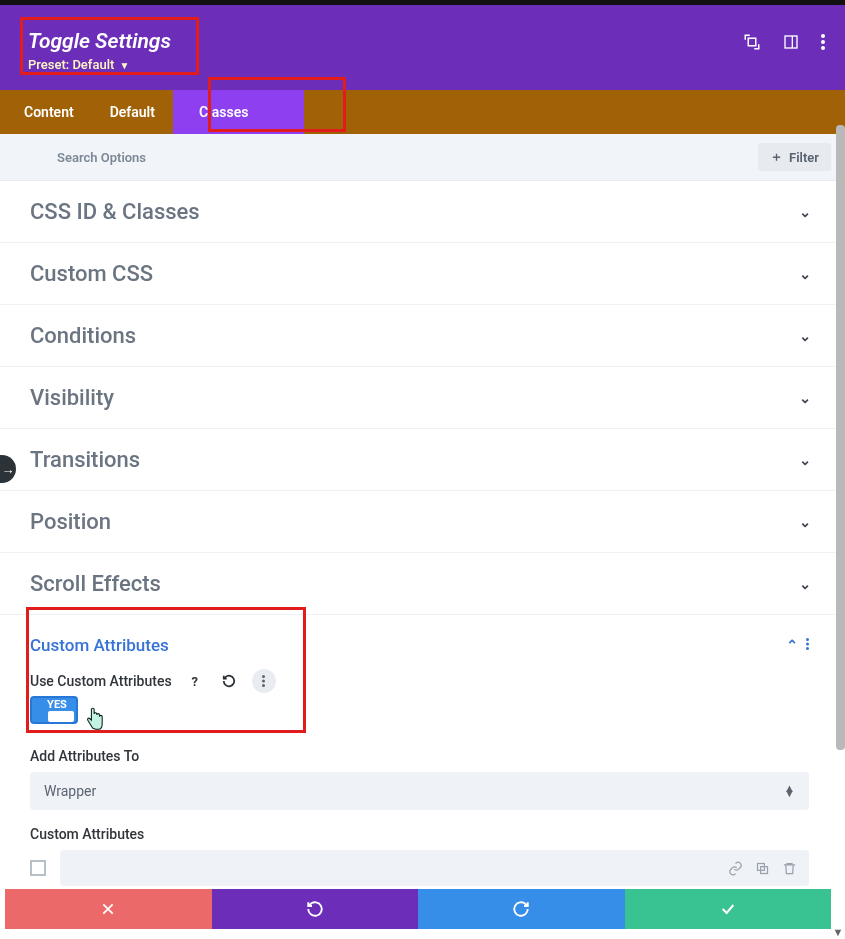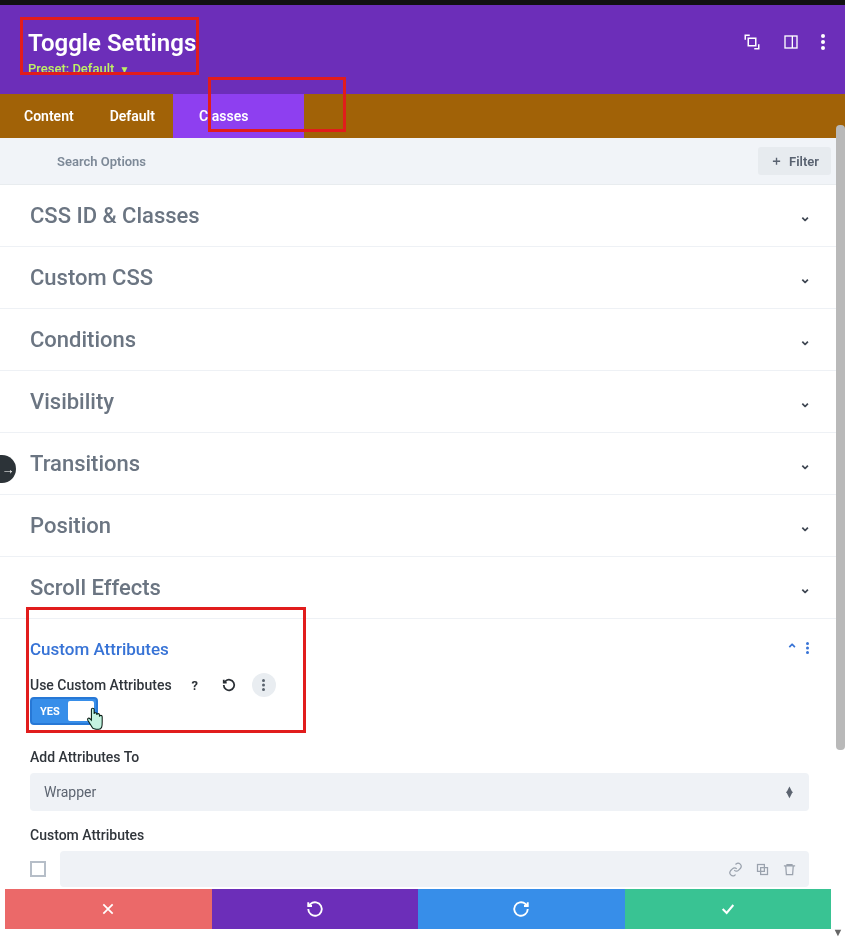--- a/index.html
+++ b/index.html
@@ -15,22 +15,22 @@
   .purple-header {
     background: #6c2eb9;
     color: #fff;
     padding: 18px 24px 12px 24px;
     position: relative;
   }
   .title-block {
     display: inline-block;
     padding: 6px 10px 6px 4px;
   }
-  .title-block h1 { font-size: 24px; font-weight: 600; margin-bottom: 4px;}
-  .preset { font-size: 13px; font-weight: 500; color: #bef264; }
+  .title-block h1 { font-size: 21px; font-weight: 600; margin-bottom: 4px; font-style: italic;}
+  .preset { font-size: 13px; font-weight: 500; color: #fef9c3; }
   .preset-caret { margin-left: 2px; font-size: 10px; }
   .highlight-red {
     border: 3px solid #e11c1c;
     position: absolute;
     pointer-events: none;
     z-index: 5;
   }
   .hl-title { left: 20px; top: 17px; width: 179px; height: 58px; }
   .hl-tab { left: 208px; top: 77px; width: 138px; height: 55px; }
   .hl-custom { left: 26px; top: 607px; width: 280px; height: 126px; }
@@ -100,20 +100,21 @@
     background: #e9edf1; border-radius: 50%;
     display: inline-flex; align-items: center; justify-content: center;
     font-size: 13px; color: #5a636e; cursor: pointer;
   }
   .toggle-yes {
     display: inline-flex; align-items: center;
     background: #378ee9; border: 2px solid #2778d6;
     border-radius: 4px; height: 28px; padding: 0 2px 0 8px;
     color: #fff; font-size: 11px; font-weight: 700;
     position: relative;
+    flex-direction: column;
   }
   .toggle-knob {
     width: 26px; height: 20px; background: #fff; border-radius: 2px; margin-left: 8px;
   }
   .cursor-hand {
     position: absolute; left: 84px; top: 706px; z-index: 6;
     pointer-events: none;
   }
   .sub-label { font-size: 14px; color: #30353b; font-weight: 500; margin: 16px 30px 8px 30px; }
   .select-box {

